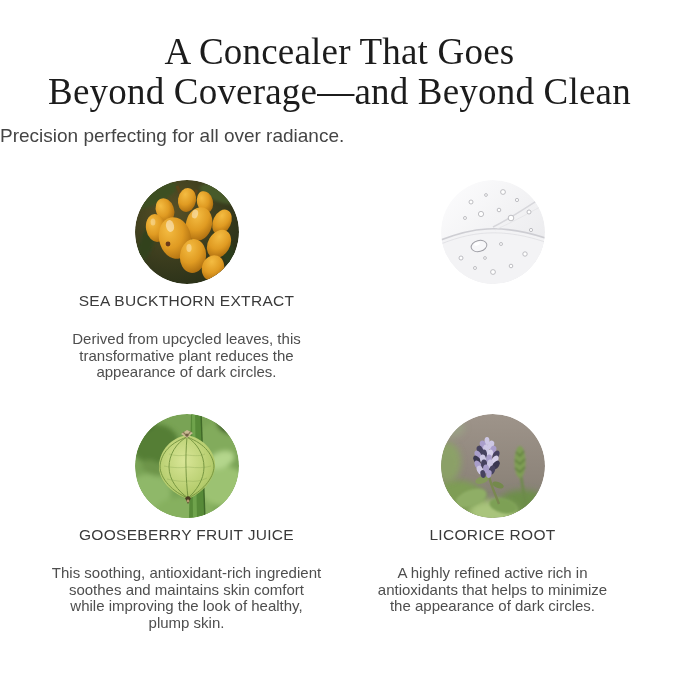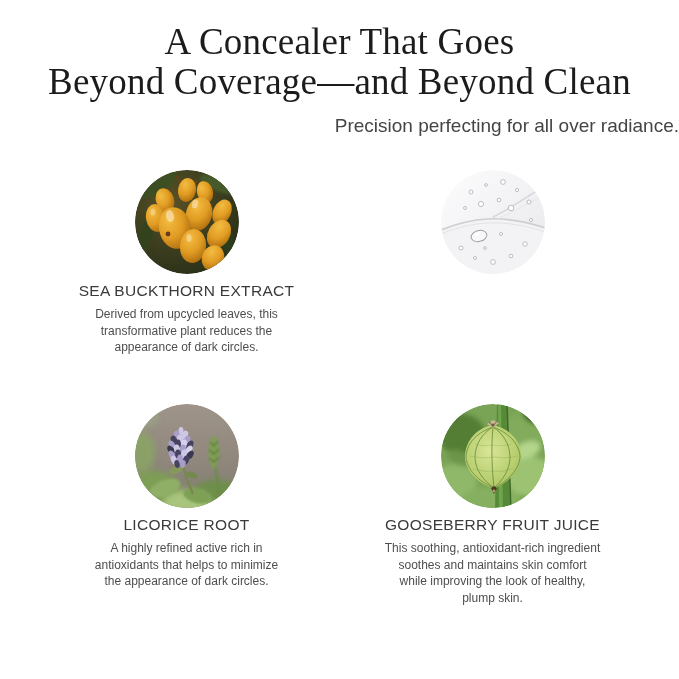--- a/index.html
+++ b/index.html
@@ -5,38 +5,38 @@
   * { margin: 0; padding: 0; box-sizing: border-box; }
   html, body { background: #ffffff; }
   body {
     width: 679px; height: 679px;
     font-family: "Liberation Sans", sans-serif;
     overflow: hidden;
   }
   .page {
     width: 679px; height: 679px;
     background: #ffffff;
-    padding-top: 22px;
+    padding-top: 32px;
   }
   .title {
     font-family: "Liberation Serif", serif;
     font-weight: 400;
     font-size: 37px;
     line-height: 40px;
     color: #1c1c1c;
     text-align: center;
     white-space: pre-line;
     letter-spacing: 0.2px;
   }
   .subtitle {
     margin-top: 13px;
     font-size: 19px;
     line-height: 22px;
     color: #454545;
-    text-align: right;
+    text-align: left;
     font-weight: 400;
   }
   .grid {
     margin: 33px auto 0 auto;
     width: 612px;
     display: grid;
     grid-template-columns: 306px 306px;
     grid-template-rows: 234px auto;
   }
   .card {
@@ -54,22 +54,22 @@
   .photo svg { display: block; }
   .ing-name {
     margin-top: 7px;
     font-size: 15.5px;
     line-height: 20px;
     font-weight: 400;
     color: #3a3a3a;
     letter-spacing: 0.3px;
   }
   .ing-desc {
-    margin-top: 5px;
-    font-size: 12px;
+    margin-top: 20px;
+    font-size: 15px;
     line-height: 16.5px;
     color: #4e4e4e;
     white-space: pre-line;
   }
 </style>
 </head>
 <body>
 
 <div class="page">
 
@@ -172,20 +172,84 @@
             <ellipse cx="36" cy="64" rx="3" ry="1.6" fill="#ffffff" transform="rotate(-14 36 64)"></ellipse>
           </g>
         </svg>
       </div>
     </div>
 
     <div class="card">
       <div class="photo">
         <svg width="104" height="104" viewBox="0 0 104 104" xmlns="http://www.w3.org/2000/svg">
           <defs>
+            <clipPath id="c4">
+                <circle cx="52" cy="52" r="52"></circle>
+              </clipPath>
+            <radialGradient id="husk" cx="45%" cy="40%" r="75%">
+              <stop offset="0" stop-color="#d9e697"></stop>
+                <stop offset="0.65" stop-color="#b6cd6e"></stop>
+                <stop offset="1" stop-color="#96b352"></stop>
+            </radialGradient>
+            <filter id="soft4" x="-60%" y="-60%" width="220%" height="220%">
+                <feGaussianBlur stdDeviation="2.6"></feGaussianBlur>
+              </filter>
+          </defs>
+          <g clip-path="url(#c4)">
+            <rect width="104" height="104" fill="#79a355"></rect>
+            <g filter="url(#soft4)">
+              <ellipse cx="20" cy="30" rx="24" ry="20" fill="#557e36"></ellipse>
+              <ellipse cx="84" cy="26" rx="22" ry="18" fill="#82ab5c"></ellipse>
+              <ellipse cx="14" cy="78" rx="22" ry="18" fill="#8fb869"></ellipse>
+              <ellipse cx="88" cy="72" rx="24" ry="20" fill="#9cc272"></ellipse>
+              <ellipse cx="50" cy="97" rx="30" ry="14" fill="#86b05e"></ellipse>
+              <ellipse cx="98" cy="8" rx="16" ry="12" fill="#2f4d1e"></ellipse>
+              <ellipse cx="4" cy="8" rx="14" ry="10" fill="#3a5c26"></ellipse>
+              <ellipse cx="86" cy="46" rx="14" ry="8" fill="#b4d68c" transform="rotate(-20 86 46)"></ellipse>
+              <ellipse cx="18" cy="54" rx="12" ry="7" fill="#6d9448" transform="rotate(25 18 54)"></ellipse>
+            </g>
+            <path d="M56 -2 L66 -2 L70 106 L54 106 Z" fill="#578a38"></path>
+            <path d="M57 -2 L60 -2 L62 106 L58 106 Z" fill="#6fa34c"></path>
+            <path d="M66 -2 L70 106" stroke="#3f6828" stroke-width="1.4" fill="none"></path>
+            <path d="M52 21 C 36 24, 25 36, 24 51 C 23 66, 36 79, 53 85 C 67 79, 80 66, 80 51 C 80 36, 67 24, 52 21 Z" fill="url(#husk)"></path>
+            <g stroke="#6c8d3a" stroke-width="1" fill="none" opacity="0.85">
+              <path d="M52 23 C 50 45, 51 65, 53 84"></path>
+              <path d="M52 23 C 41 29, 34 41, 34 53 C 34 66, 43 77, 53 84"></path>
+              <path d="M52 23 C 32 30, 26 42, 25 52 C 25 65, 38 78, 53 84"></path>
+              <path d="M52 23 C 62 29, 69 41, 69 53 C 69 66, 61 77, 53 84"></path>
+              <path d="M52 23 C 71 30, 78 42, 79 52 C 79 65, 66 78, 53 84"></path>
+            </g>
+            <g stroke="#7d9c4a" stroke-width="0.5" fill="none" opacity="0.6">
+              <path d="M34 40 C 40 42, 46 42, 52 41 C 60 42, 66 42, 70 40"></path>
+              <path d="M29 52 C 38 54, 48 54, 53 53 C 62 54, 70 54, 76 52"></path>
+              <path d="M32 65 C 40 67, 48 68, 53 67 C 60 68, 66 67, 72 64"></path>
+            </g>
+            <g>
+              <path d="M46 20 L52 24 L58 19 L52 16 Z" fill="#c9ba94"></path>
+              <path d="M48 18 L52 22 L56 17" stroke="#8a7a58" stroke-width="1.2" fill="none"></path>
+              <circle cx="52" cy="21" r="1.6" fill="#6e6044"></circle>
+            </g>
+            <g>
+              <path d="M50 84 L53 90 L56 84 L53 82 Z" fill="#4a3c22"></path>
+              <circle cx="53" cy="87" r="1.4" fill="#b59a6e"></circle>
+            </g>
+          </g>
+        </svg>
+      </div>
+      <div class="ing-name">GOOSEBERRY FRUIT JUICE</div>
+      <div class="ing-desc">This soothing, antioxidant-rich ingredient
+soothes and maintains skin comfort
+while improving the look of healthy,
+plump skin.</div>
+    </div>
+
+    <div class="card">
+      <div class="photo">
+        <svg width="104" height="104" viewBox="0 0 104 104" xmlns="http://www.w3.org/2000/svg">
+          <defs>
             <clipPath id="c3">
                 <circle cx="52" cy="52" r="52"></circle>
               </clipPath>
             <linearGradient id="licBg" x1="0" y1="0" x2="0" y2="1">
               <stop offset="0" stop-color="#9e948a"></stop>
                 <stop offset="0.6" stop-color="#8e857b"></stop>
                 <stop offset="1" stop-color="#7d7d6d"></stop>
             </linearGradient>
             <filter id="soft3" x="-60%" y="-60%" width="220%" height="220%">
                 <feGaussianBlur stdDeviation="3"></feGaussianBlur>
@@ -238,78 +302,14 @@
             </g>
           </g>
         </svg>
       </div>
       <div class="ing-name">LICORICE ROOT</div>
       <div class="ing-desc">A highly refined active rich in
 antioxidants that helps to minimize
 the appearance of dark circles.</div>
     </div>
 
-    <div class="card">
-      <div class="photo">
-        <svg width="104" height="104" viewBox="0 0 104 104" xmlns="http://www.w3.org/2000/svg">
-          <defs>
-            <clipPath id="c4">
-                <circle cx="52" cy="52" r="52"></circle>
-              </clipPath>
-            <radialGradient id="husk" cx="45%" cy="40%" r="75%">
-              <stop offset="0" stop-color="#d9e697"></stop>
-                <stop offset="0.65" stop-color="#b6cd6e"></stop>
-                <stop offset="1" stop-color="#96b352"></stop>
-            </radialGradient>
-            <filter id="soft4" x="-60%" y="-60%" width="220%" height="220%">
-                <feGaussianBlur stdDeviation="2.6"></feGaussianBlur>
-              </filter>
-          </defs>
-          <g clip-path="url(#c4)">
-            <rect width="104" height="104" fill="#79a355"></rect>
-            <g filter="url(#soft4)">
-              <ellipse cx="20" cy="30" rx="24" ry="20" fill="#557e36"></ellipse>
-              <ellipse cx="84" cy="26" rx="22" ry="18" fill="#82ab5c"></ellipse>
-              <ellipse cx="14" cy="78" rx="22" ry="18" fill="#8fb869"></ellipse>
-              <ellipse cx="88" cy="72" rx="24" ry="20" fill="#9cc272"></ellipse>
-              <ellipse cx="50" cy="97" rx="30" ry="14" fill="#86b05e"></ellipse>
-              <ellipse cx="98" cy="8" rx="16" ry="12" fill="#2f4d1e"></ellipse>
-              <ellipse cx="4" cy="8" rx="14" ry="10" fill="#3a5c26"></ellipse>
-              <ellipse cx="86" cy="46" rx="14" ry="8" fill="#b4d68c" transform="rotate(-20 86 46)"></ellipse>
-              <ellipse cx="18" cy="54" rx="12" ry="7" fill="#6d9448" transform="rotate(25 18 54)"></ellipse>
-            </g>
-            <path d="M56 -2 L66 -2 L70 106 L54 106 Z" fill="#578a38"></path>
-            <path d="M57 -2 L60 -2 L62 106 L58 106 Z" fill="#6fa34c"></path>
-            <path d="M66 -2 L70 106" stroke="#3f6828" stroke-width="1.4" fill="none"></path>
-            <path d="M52 21 C 36 24, 25 36, 24 51 C 23 66, 36 79, 53 85 C 67 79, 80 66, 80 51 C 80 36, 67 24, 52 21 Z" fill="url(#husk)"></path>
-            <g stroke="#6c8d3a" stroke-width="1" fill="none" opacity="0.85">
-              <path d="M52 23 C 50 45, 51 65, 53 84"></path>
-              <path d="M52 23 C 41 29, 34 41, 34 53 C 34 66, 43 77, 53 84"></path>
-              <path d="M52 23 C 32 30, 26 42, 25 52 C 25 65, 38 78, 53 84"></path>
-              <path d="M52 23 C 62 29, 69 41, 69 53 C 69 66, 61 77, 53 84"></path>
-              <path d="M52 23 C 71 30, 78 42, 79 52 C 79 65, 66 78, 53 84"></path>
-            </g>
-            <g stroke="#7d9c4a" stroke-width="0.5" fill="none" opacity="0.6">
-              <path d="M34 40 C 40 42, 46 42, 52 41 C 60 42, 66 42, 70 40"></path>
-              <path d="M29 52 C 38 54, 48 54, 53 53 C 62 54, 70 54, 76 52"></path>
-              <path d="M32 65 C 40 67, 48 68, 53 67 C 60 68, 66 67, 72 64"></path>
-            </g>
-            <g>
-              <path d="M46 20 L52 24 L58 19 L52 16 Z" fill="#c9ba94"></path>
-              <path d="M48 18 L52 22 L56 17" stroke="#8a7a58" stroke-width="1.2" fill="none"></path>
-              <circle cx="52" cy="21" r="1.6" fill="#6e6044"></circle>
-            </g>
-            <g>
-              <path d="M50 84 L53 90 L56 84 L53 82 Z" fill="#4a3c22"></path>
-              <circle cx="53" cy="87" r="1.4" fill="#b59a6e"></circle>
-            </g>
-          </g>
-        </svg>
-      </div>
-      <div class="ing-name">GOOSEBERRY FRUIT JUICE</div>
-      <div class="ing-desc">This soothing, antioxidant-rich ingredient
-soothes and maintains skin comfort
-while improving the look of healthy,
-plump skin.</div>
-    </div>
-
   </div>
 </div>
 
 </body></html>

